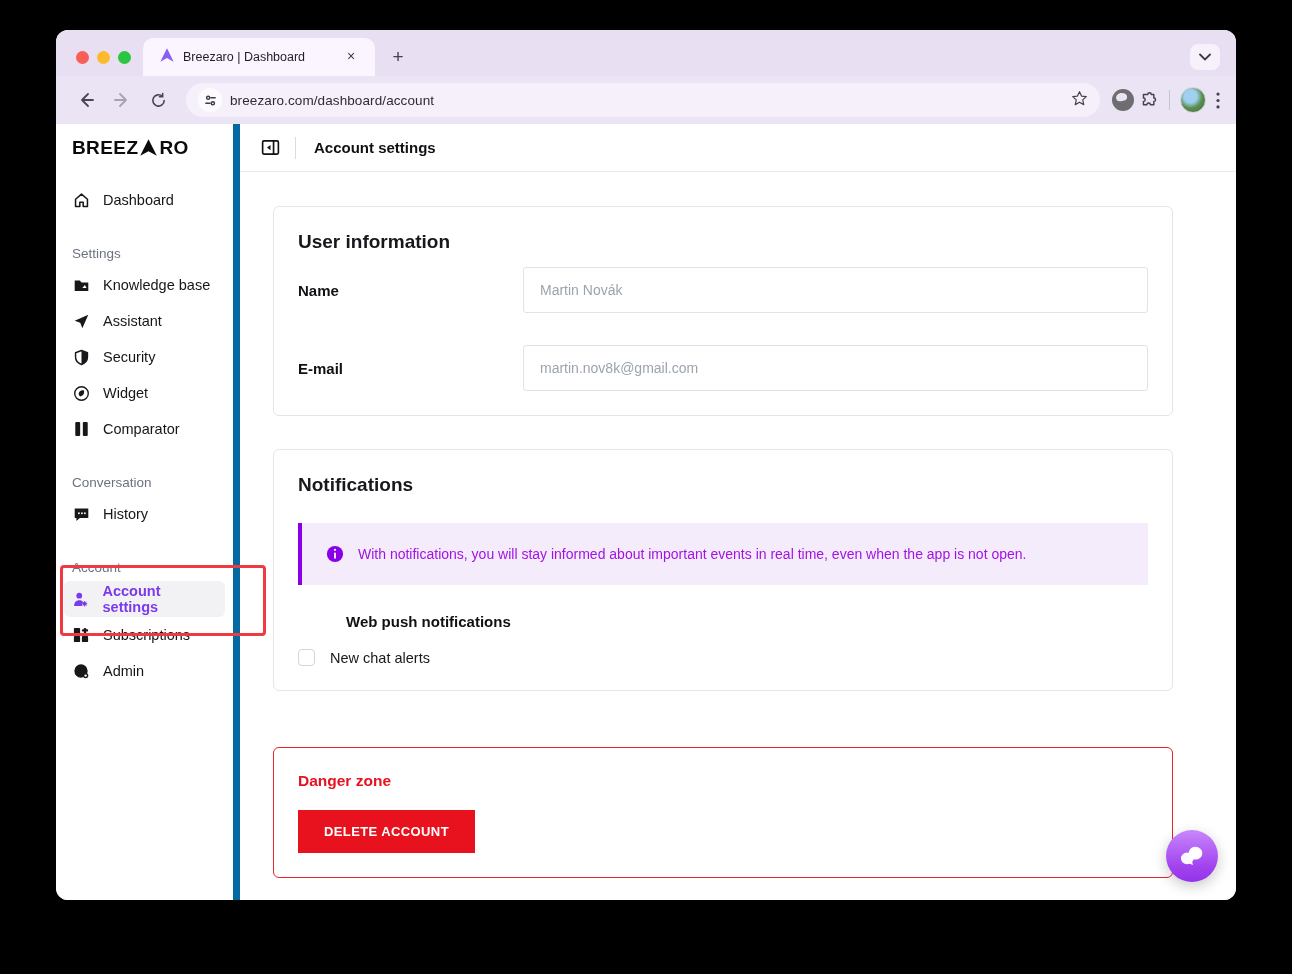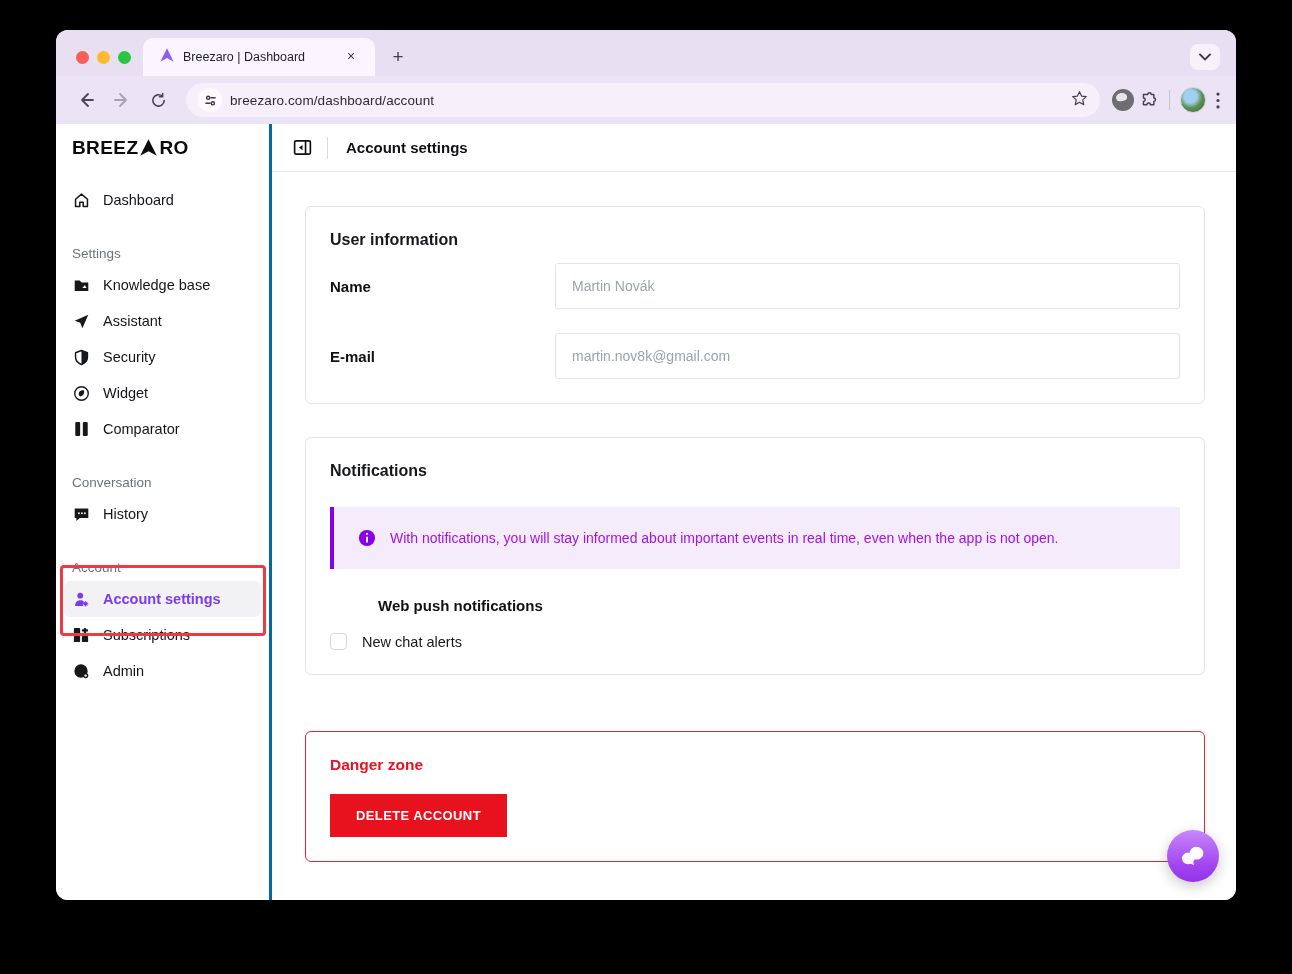--- a/index.html
+++ b/index.html
@@ -30,21 +30,21 @@
   .site-chip { width:24px; height:24px; background:#fdfbfe; border-radius:50%; display:flex; align-items:center; justify-content:center; margin-right:8px; }
   .url-text { flex:1; font-size:13.5px; color:#2e2c33; letter-spacing:.1px; }
   .tb-right { display:flex; align-items:center; gap:6px; margin-left:4px; }
   .ext-circle { width:22px; height:22px; border-radius:50%; background:#6d6d72; position:relative; }
   .ext-circle::after { content:""; position:absolute; left:4px; top:4px; width:11px; height:8px; border-radius:50% 50% 40% 40%; background:#e9e4ef; transform:rotate(-12deg); }
   .vsep { width:1px; height:20px; background:#c9c2d4; margin:0 4px; }
   .avatar { width:26px; height:26px; border-radius:50%; background:radial-gradient(circle at 40% 35%, #9fd0f0 0 30%, #5b8f4e 55%, #3c6b3a 100%); border:1px solid #d8d0e2; }
 
   
   .app { position:relative; display:flex; height:776px; background:#fff; }
-  .sidebar { width:216px; border-right:3px solid #0369a1; position:relative; flex-shrink:0; }
+  .sidebar { width:184px; border-right:7px solid #0369a1; position:relative; flex-shrink:0; }
   .logo-row { height:48px; display:flex; align-items:center; padding-left:16px; }
   .logo { display:flex; align-items:center; font-size:19px; font-weight:800; letter-spacing:.4px; color:#0b0b0e; }
   .logo svg { margin:0 1px 2px; }
 
   .nav { padding:10px 8px 0 8px; }
   .nav-item { height:36px; display:flex; align-items:center; gap:13px; padding:0 8px; border-radius:6px;
     font-size:14.5px; color:#15161a; cursor:pointer; }
   .nav-item .nico { width:18px; display:flex; justify-content:center; color:#17181c; }
   .nav-section { margin-top:21px; height:28px; display:flex; align-items:center; padding:0 8px;
     font-size:13.5px; color:#6b7280; }
@@ -57,24 +57,24 @@
   
   .main { flex:1; display:flex; flex-direction:column; }
   .main-header { height:48px; display:flex; align-items:center; padding:0 20px; border-bottom:1px solid #e9e9ec; }
   .collapse-btn { display:flex; align-items:center; justify-content:center; margin-right:14px; }
   .hsep { width:1px; height:22px; background:#dcdce0; margin-right:18px; }
   .page-title { font-size:15px; font-weight:700; color:#101114; }
 
   .content { flex:1; padding:34px 32px 0 33px; overflow:hidden; position:relative; }
   .card { width:900px; border:1px solid #e5e5e8; border-radius:6px; background:#fff; padding:24px; }
   .card + .card { margin-top:33px; }
-  .card-title { font-size:16px; font-weight:600; color:#17181c; }
+  .card-title { font-size:19px; font-weight:600; color:#17181c; }
 
   .field-row { display:flex; align-items:center; margin-top:14px; }
-  .field-row + .field-row { margin-top:24px; }
+  .field-row + .field-row { margin-top:32px; }
   .field-label { width:225px; font-size:15px; font-weight:700; color:#101114; }
   .field-input { flex:1; height:46px; border:1px solid #e3e3e7; border-radius:3px; padding:0 16px;
     font-size:14px; color:#1a1b1e; font-family:"Liberation Sans", sans-serif; outline:none; }
   .field-input::placeholder { color:#9ca3af; }
 
   .info-banner { margin-top:27px; background:#f5ecfb; border-left:4px solid #8a00e6; height:62px;
     display:flex; align-items:center; padding-left:24px; gap:14px; }
   .info-text { font-size:14px; color:#a213e3; }
   .subhead { margin-top:28px; font-size:15px; font-weight:700; color:#101114;margin-left:48px; }
   .check-row { margin-top:19px; display:flex; align-items:center; gap:15px; }

